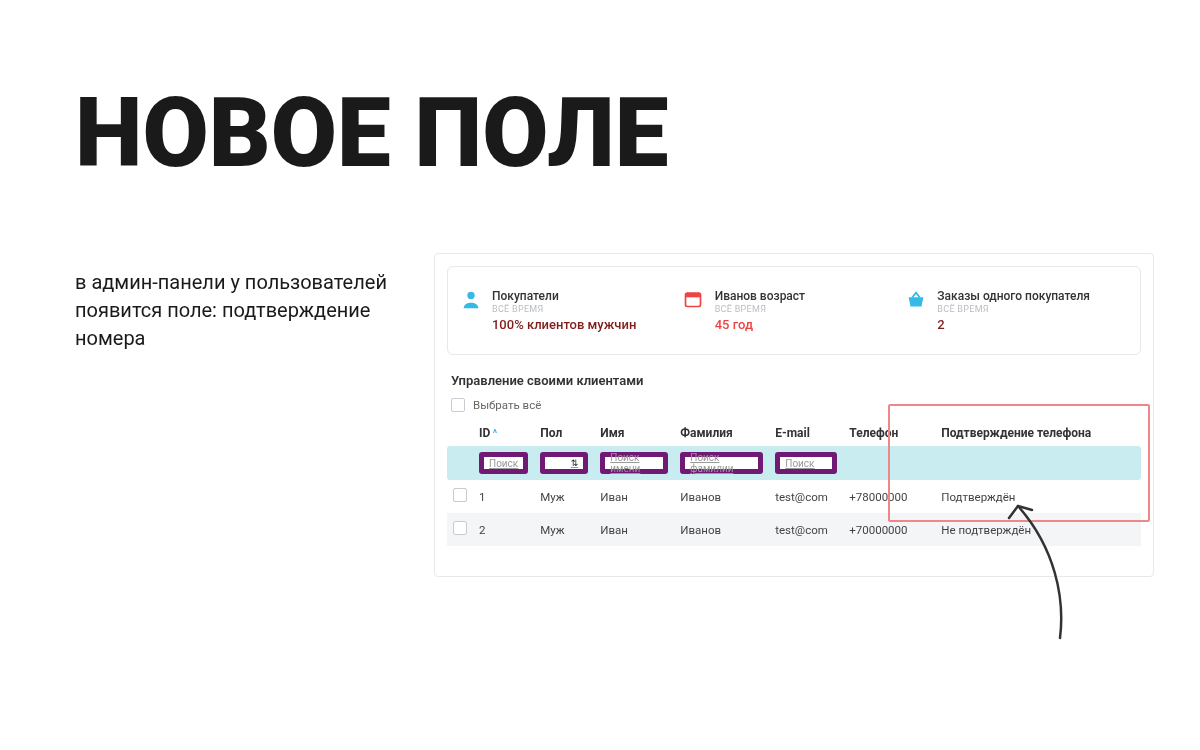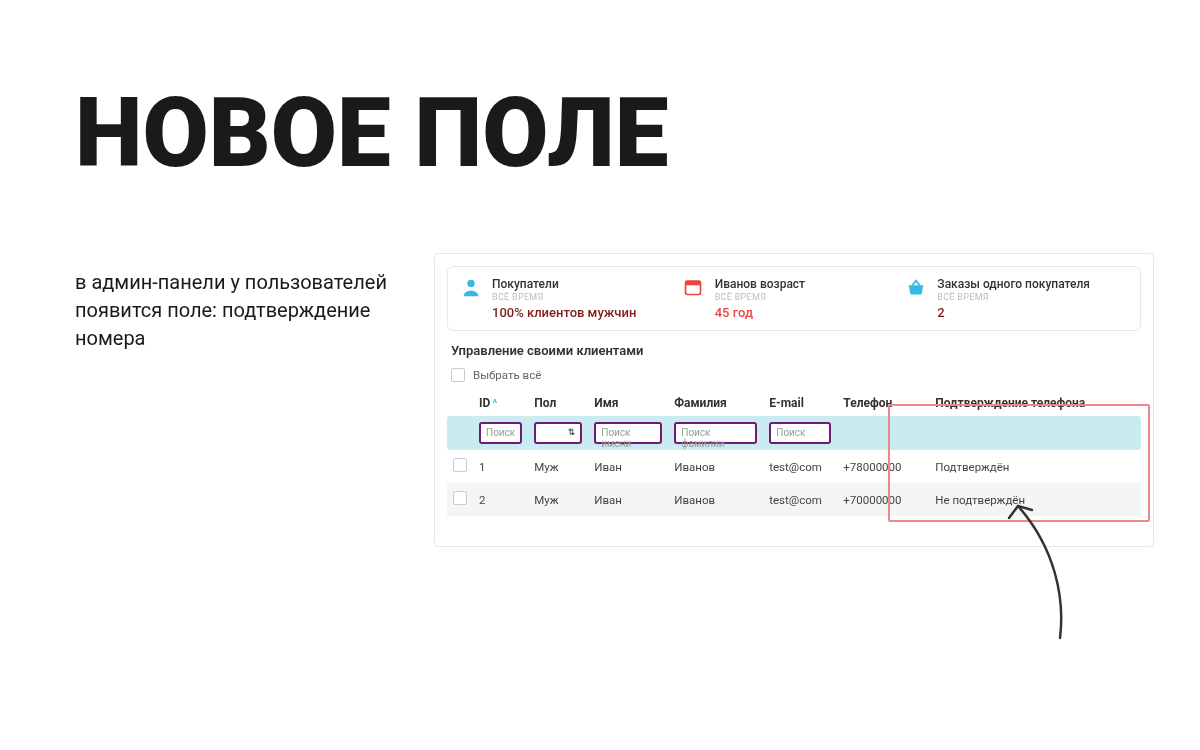--- a/index.html
+++ b/index.html
@@ -39,22 +39,23 @@
     background: #fff;
     border: 1px solid #e6e8ea;
     border-radius: 4px;
     padding: 12px 12px 30px;
     box-shadow: 0 0 0 rgba(0,0,0,.02);
   }
   .stats {
     display: flex;
     border: 1px solid #e6e8ea;
     border-radius: 6px;
-    padding: 10px 12px;
-    margin-bottom: 12px;
+    padding: 22px 12px;
+    margin-bottom: 18px;
+    justify-content: flex-end;
   }
   .stat {
     flex: 1;
     display: flex;
     gap: 10px;
   }
   .stat .icon { flex: none; width: 22px; height: 22px; }
   .stat .txt { display: flex; flex-direction: column; }
   .stat .title { font-size: 12px; color: #333; font-weight: 500; }
   .stat .sub { font-size: 9px; color: #b8bec4; text-transform: uppercase; letter-spacing: .3px; margin-top: 1px; }
@@ -73,28 +74,30 @@
   .selectall-row span { font-size: 11.5px; color: #666; }
   table { width: 100%; border-collapse: collapse; font-size: 11.5px; color: #444; }
   th { text-align: left; font-weight: 700; color: #333; padding: 6px 6px; font-size: 12px; }
   th.sort::after { content: " ^"; color: #35b9e6; font-size: 10px; }
   tr.filter-row td { background: #c9ecf1; padding: 6px 6px; }
   tr.filter-row td:first-child { border-radius: 3px 0 0 3px; padding-left: 6px; }
   tr.filter-row td:last-child  { border-radius: 0 3px 3px 0; }
   .fbox {
     width: 100%;
     background: #fff;
-    border: 2px solid #701a75;
+    border: 5px solid #701a75;
     border-radius: 3px;
     font-size: 10px;
     color: #999;
     padding: 3px 5px;
     height: 22px;
     display: flex;
+    align-items: center;
     justify-content: space-between;
+    text-decoration: underline;
   }
   .fbox .caret { font-size: 9px; color: #222; }
   tbody tr.data td { padding: 8px 6px; border-bottom: 0; }
   tbody tr.data:nth-child(odd) td { background: #f3f5f6; }
   td.chk { width: 24px; }
   .highlight-box {
     position: absolute;
     border: 2px solid #e88;
     pointer-events: none;
     border-radius: 2px;

